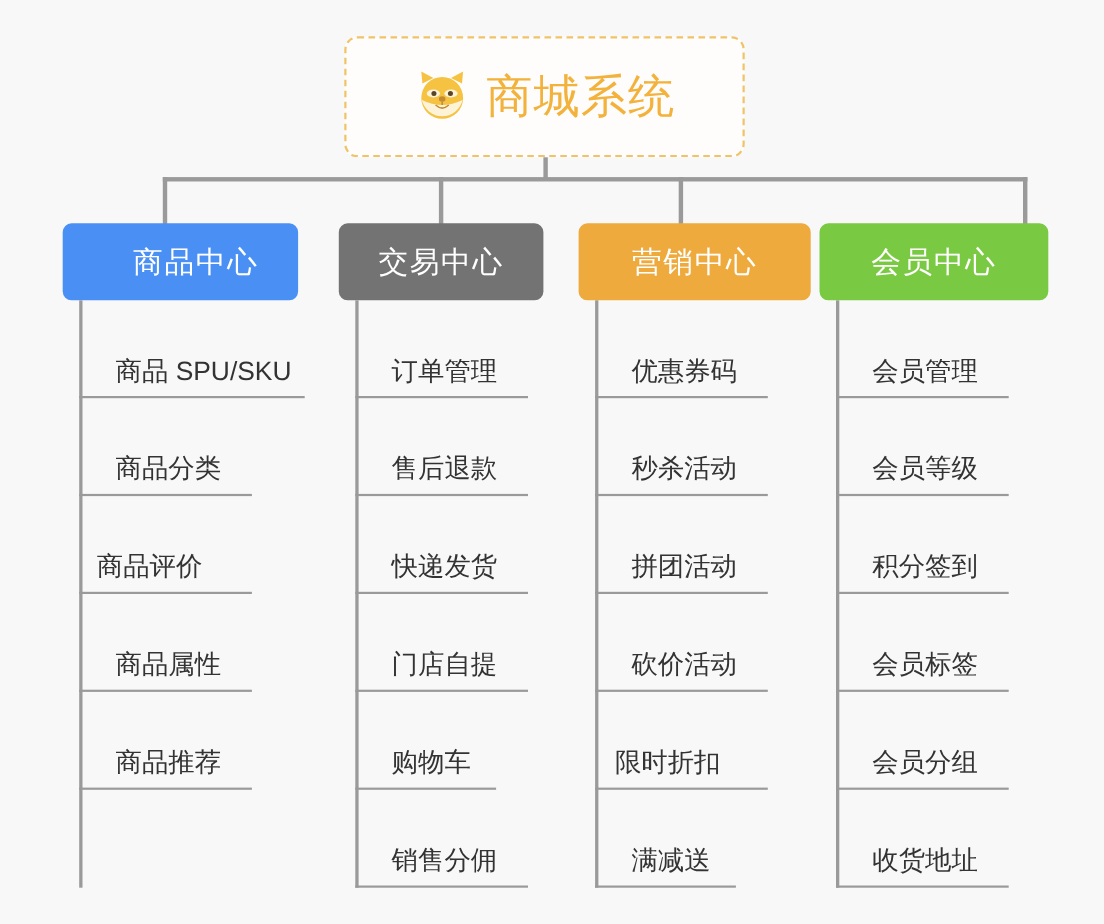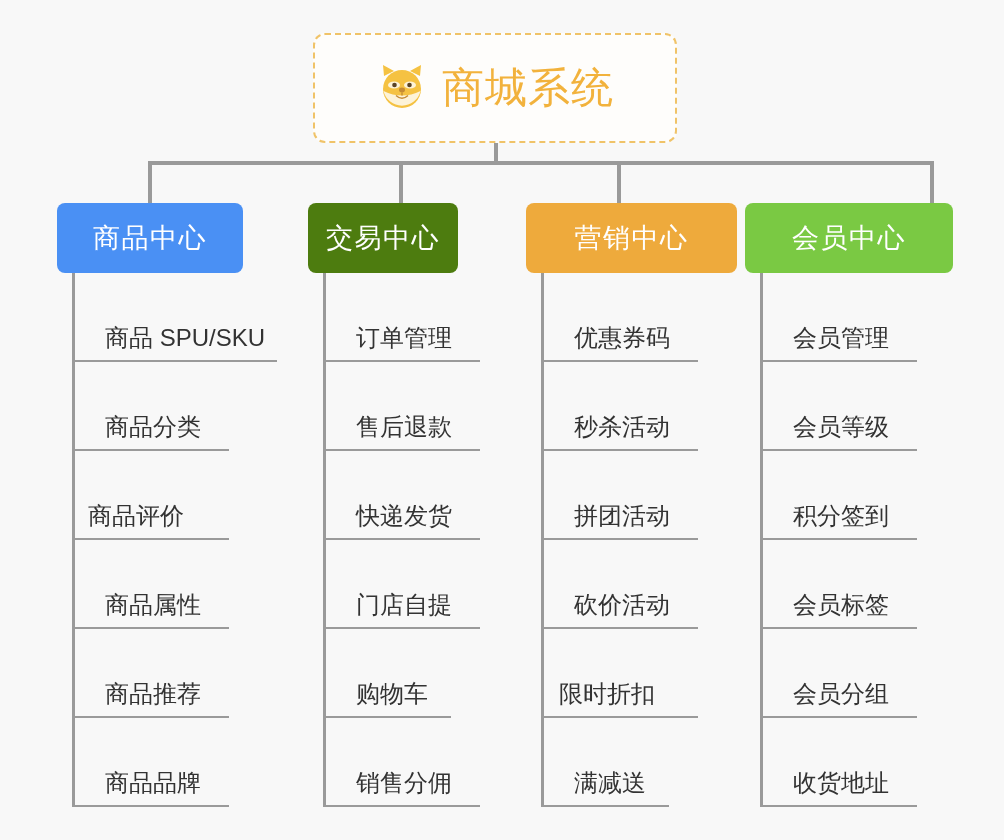--- a/index.html
+++ b/index.html
@@ -149,21 +149,21 @@
 
   <div class="conn conn-v" style="left:494px; top:143px; width:4px; height:20px;"></div>
   <div class="conn conn-h" style="left:148px; top:161px; width:786px; height:4px;"></div>
   <div class="conn conn-v" style="left:148px; top:161px; width:4px; height:44px;"></div>
   <div class="conn conn-v" style="left:399px; top:161px; width:4px; height:44px;"></div>
   <div class="conn conn-v" style="left:617px; top:161px; width:4px; height:44px;"></div>
   <div class="conn conn-v" style="left:930px; top:161px; width:4px; height:44px;"></div>
 
   <div id="columns-host">
       <div class="column" style="left: 57px; width: 186px;">
-        <div class="cat-box" style="width: 186px; background: rgb(74, 144, 244);">
+        <div class="cat-box" style="width: 186px; background: rgb(74, 144, 244); padding-left: 28px;">
           <span>商品中心</span>
         </div>
         <div class="stem" style="left: 15px; height: 534px;"></div>
         <div class="leaf-list" style="left: 15px;">
           <div class="leaf-item">
             <span class="leaf-label" style="margin-left: 33px;">商品 SPU/SKU</span>
             <div class="leaf-rule" style="width: 205px;"></div>
           </div>
           <div class="leaf-item">
             <span class="leaf-label" style="margin-left: 33px;">商品分类</span>
@@ -174,28 +174,24 @@
             <div class="leaf-rule" style="width: 157px;"></div>
           </div>
           <div class="leaf-item">
             <span class="leaf-label" style="margin-left: 33px;">商品属性</span>
             <div class="leaf-rule" style="width: 157px;"></div>
           </div>
           <div class="leaf-item">
             <span class="leaf-label" style="margin-left: 33px;">商品推荐</span>
             <div class="leaf-rule" style="width: 157px;"></div>
           </div>
-          <div class="leaf-item">
-            <span class="leaf-label" style="margin-left: 33px;">商品品牌</span>
-            <div class="leaf-rule" style="width: 157px;"></div>
-          </div>
         </div>
       </div>
       <div class="column" style="left: 308px; width: 186px;">
-        <div class="cat-box" style="width: 150px; background: #4d7c0f;">
+        <div class="cat-box" style="width: 186px; background: #737373;">
           <span>交易中心</span>
         </div>
         <div class="stem" style="left: 15px; height: 534px;"></div>
         <div class="leaf-list" style="left: 15px;">
           <div class="leaf-item">
             <span class="leaf-label" style="margin-left: 33px;">订单管理</span>
             <div class="leaf-rule" style="width: 157px;"></div>
           </div>
           <div class="leaf-item">
             <span class="leaf-label" style="margin-left: 33px;">售后退款</span>

